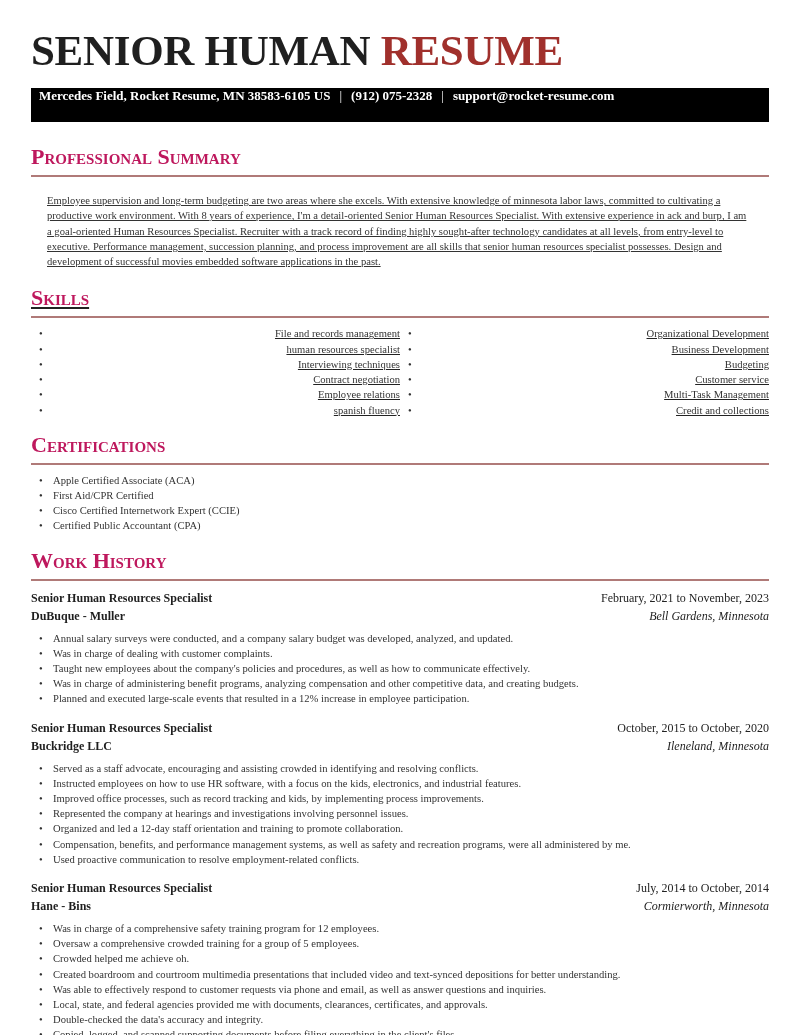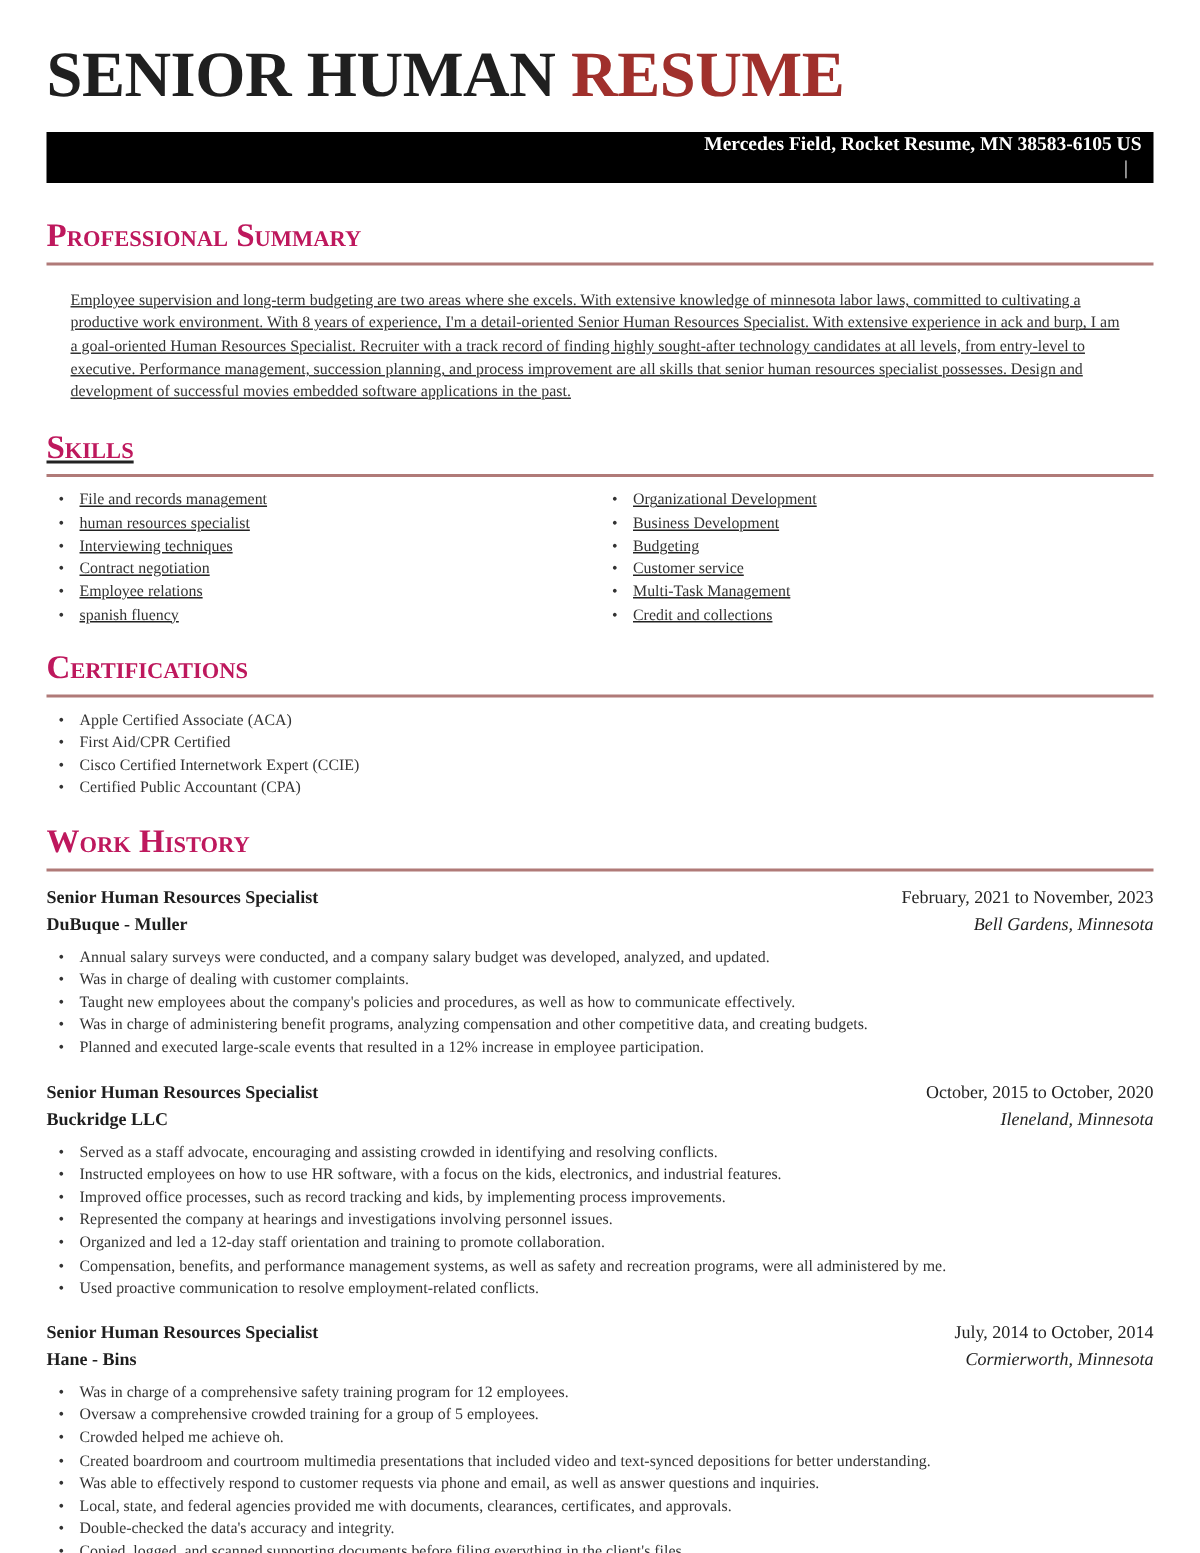--- a/index.html
+++ b/index.html
@@ -1,28 +1,28 @@
 <!DOCTYPE html>
 <html><head>
 <meta charset="utf-8">
 <style>
   html, body { margin: 0; padding: 0; background: #ffffff; }
   body { width: 800px; min-height: 1035px; font-family: "Liberation Serif", "DejaVu Serif", serif; color: #222; }
   .page { padding: 0 31px; }
   .title { font-size: 43px; font-weight: bold; margin: 0; padding-top: 28px; line-height: 46px; letter-spacing: -0.3px; color: #1f1f1f; }
   .title .accent { color: #a0302c; }
-  .contact-bar { background: #000; color: #fff; margin-top: 14px; height: 34px; display: flex; align-items: flex-end; padding: 0 8px; font-size: 13px; font-weight: bold; flex-direction: column; }
+  .contact-bar { background: #000; color: #fff; margin-top: 14px; height: 34px; display: flex; align-items: flex-start; padding: 0 8px; font-size: 13px; font-weight: bold; }
   .contact-bar .sep { margin: 0 9px; font-weight: normal; }
   .section-title { font-size: 22px; font-weight: bold; font-variant: small-caps; margin: 0; line-height: 26px; color: #be185d; }
   .rule { height: 2px; background: #b07a78; margin-top: 5px; margin-bottom: 8px; }
   .summary { font-size: 10.6px; line-height: 15.3px; margin: 16px; color: #333; text-decoration: underline; }
   ul { margin: 0; padding: 0; list-style: none; }
   li { position: relative; padding-left: 22px; font-size: 10.6px; line-height: 15.2px; color: #333; }
   li::before { content: "•"; position: absolute; left: 8px; top: 0; }
-  .skills { display: flex; }
+  .skills { display: flex; text-align: right; }
   .skills ul { width: 50%; }
   .job-head { display: flex; justify-content: space-between; font-size: 12px; line-height: 18px; }
   .job-title, .job-company { font-weight: bold; color: #1f1f1f; }
   .job-dates { color: #222; }
   .job-loc { font-style: italic; color: #222; }
   .job-bullets { margin-top: 6px; }
 </style>
 </head>
 <body>
 

